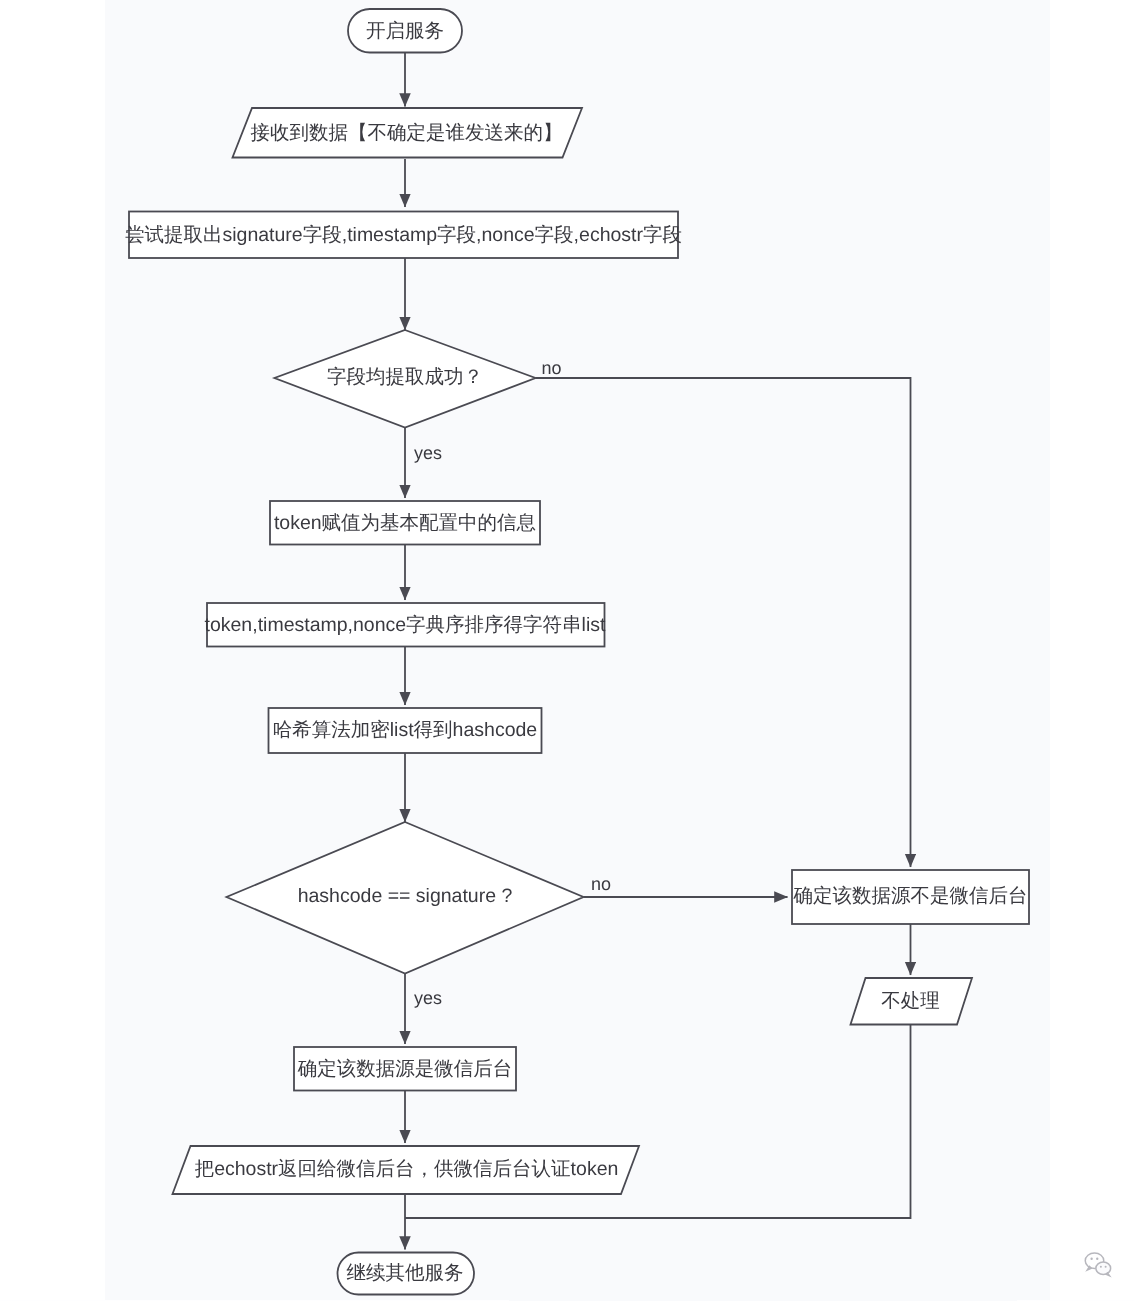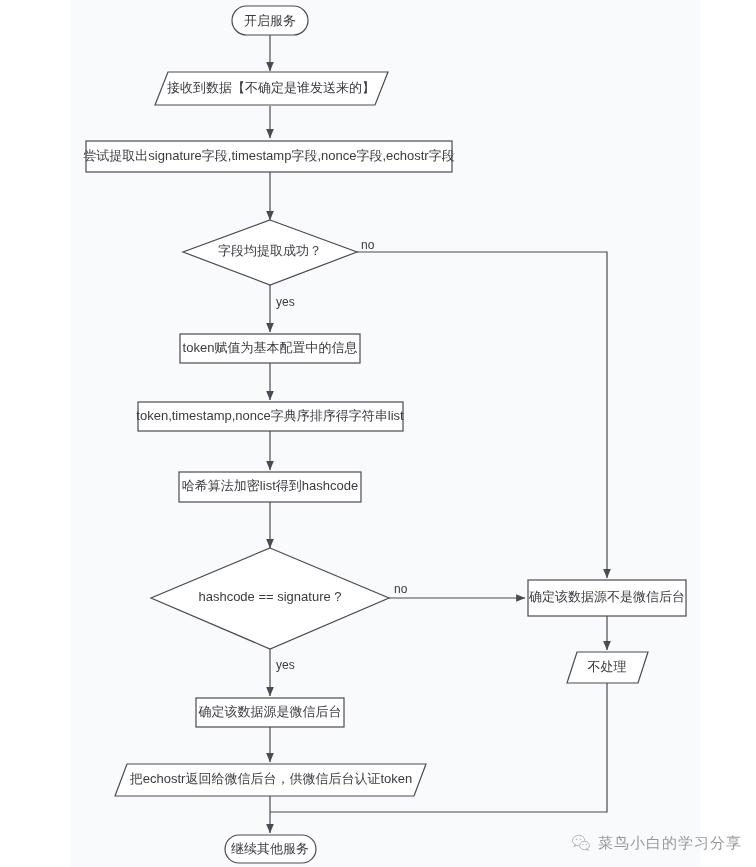--- a/index.html
+++ b/index.html
@@ -190,16 +190,15 @@
     <svg class="wm-icon" viewBox="0 0 24 24" xmlns="http://www.w3.org/2000/svg">
       <ellipse cx="9.2" cy="9" rx="7.4" ry="6.2" fill="none" stroke="#8c8c96" stroke-width="1.2"></ellipse>
       <path d="M5.2,13.6 L3.4,16.4 L6.6,15.0 Z" fill="none" stroke="#8c8c96" stroke-width="1.2"></path>
       <circle cx="6.9" cy="7.4" r="0.95" fill="#8c8c96"></circle>
       <circle cx="11.4" cy="7.4" r="0.95" fill="#8c8c96"></circle>
       <ellipse cx="16.2" cy="15.0" rx="5.9" ry="5.0" fill="#f9fafc" stroke="#8c8c96" stroke-width="1.2"></ellipse>
       <path d="M19.6,18.7 L21.2,21.0 L18.5,19.8 Z" fill="none" stroke="#8c8c96" stroke-width="1.2"></path>
       <circle cx="14.3" cy="13.8" r="0.8" fill="#8c8c96"></circle>
       <circle cx="18.1" cy="13.8" r="0.8" fill="#8c8c96"></circle>
     </svg>
-    <span class="wm-text">菜鸟小白的学习分享</span>
   </div>
 
 </div>
 
 </body></html>

